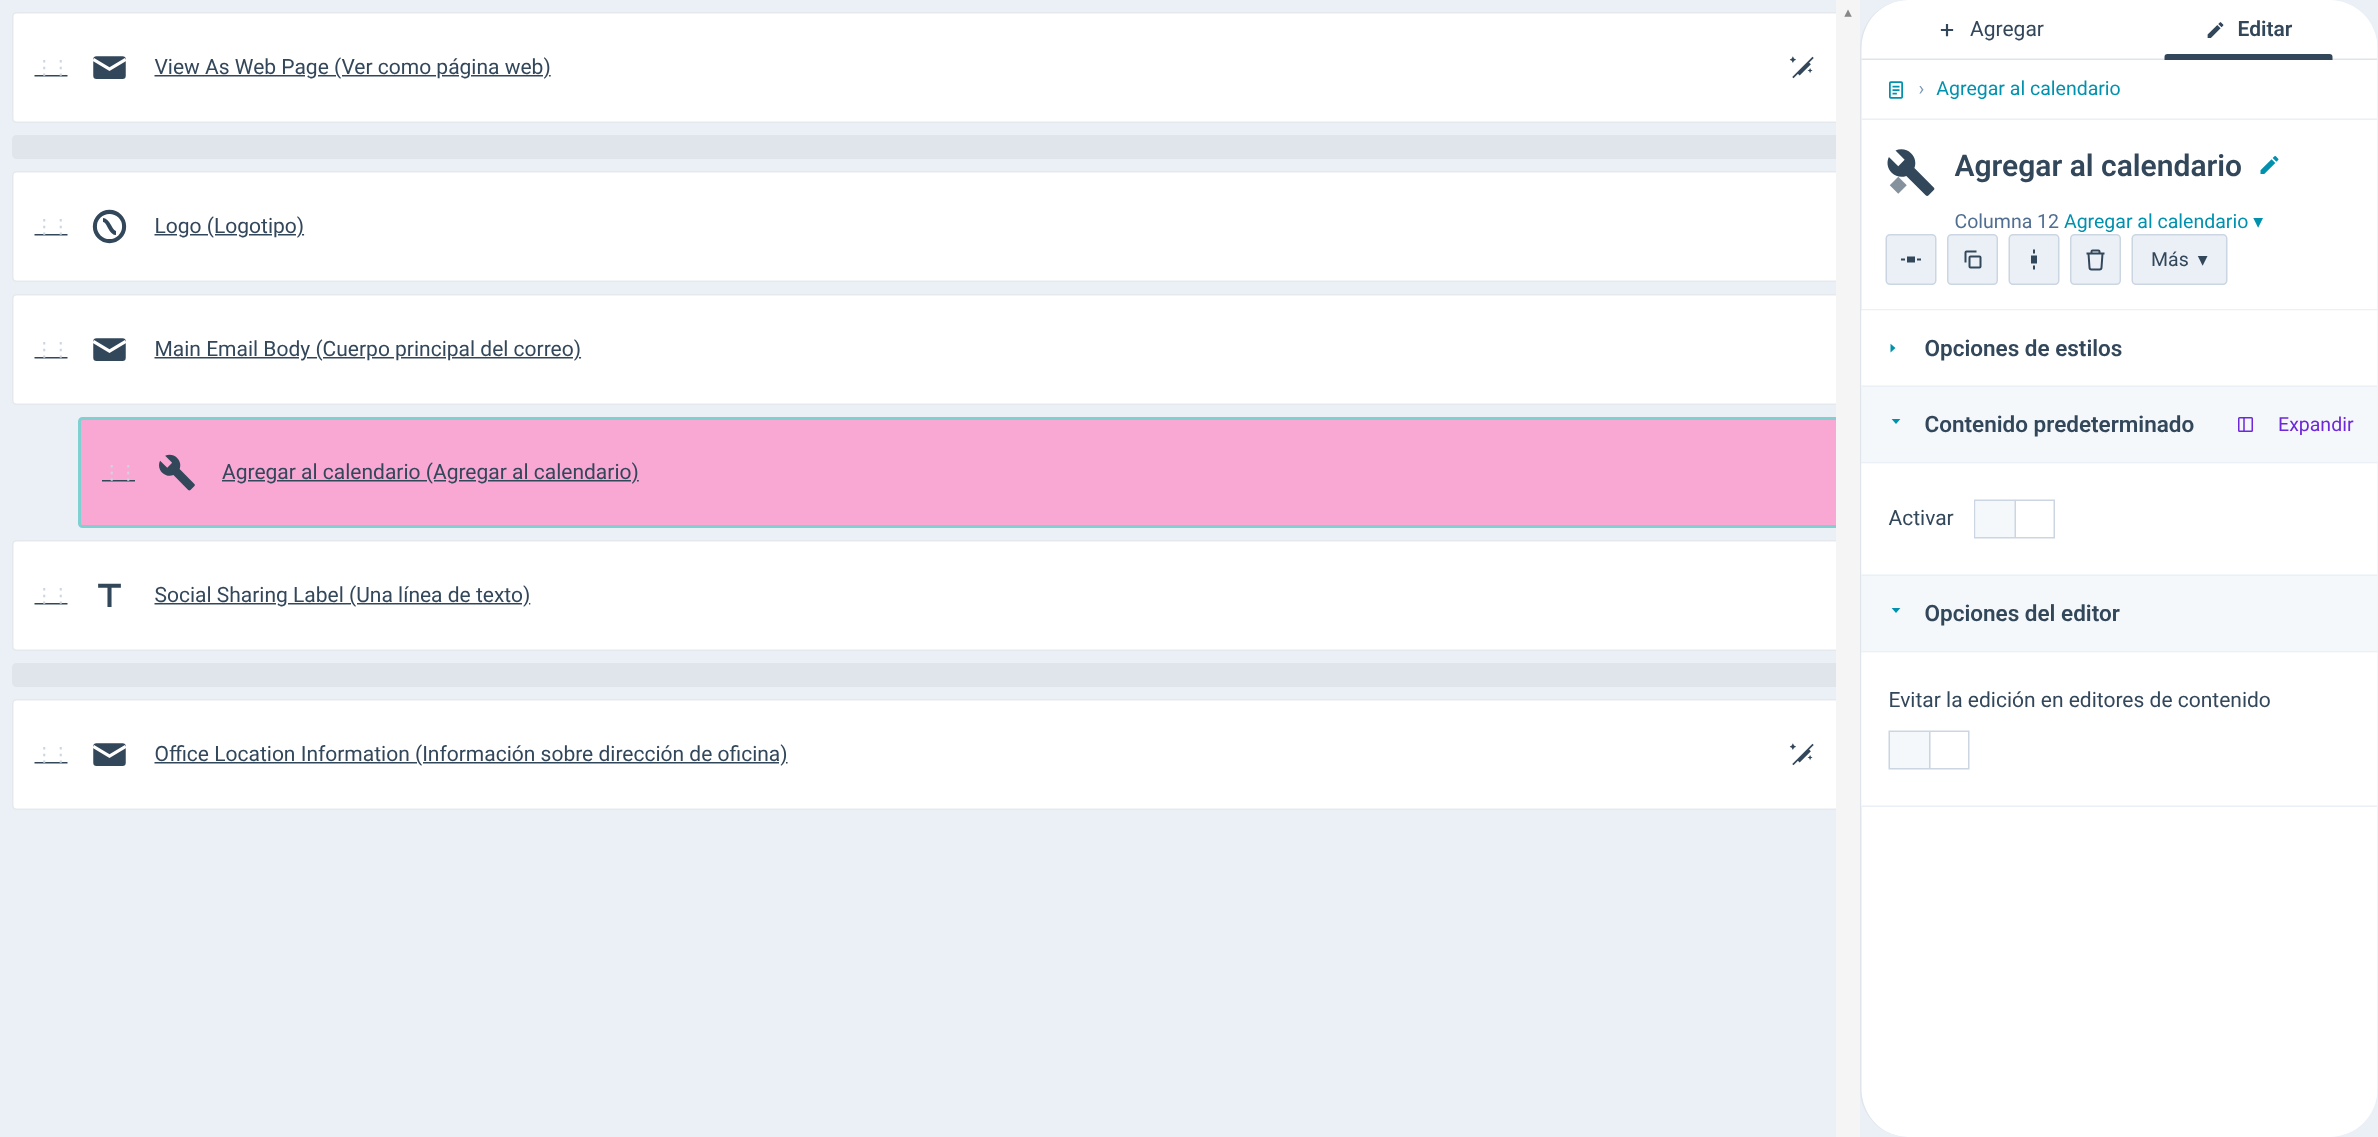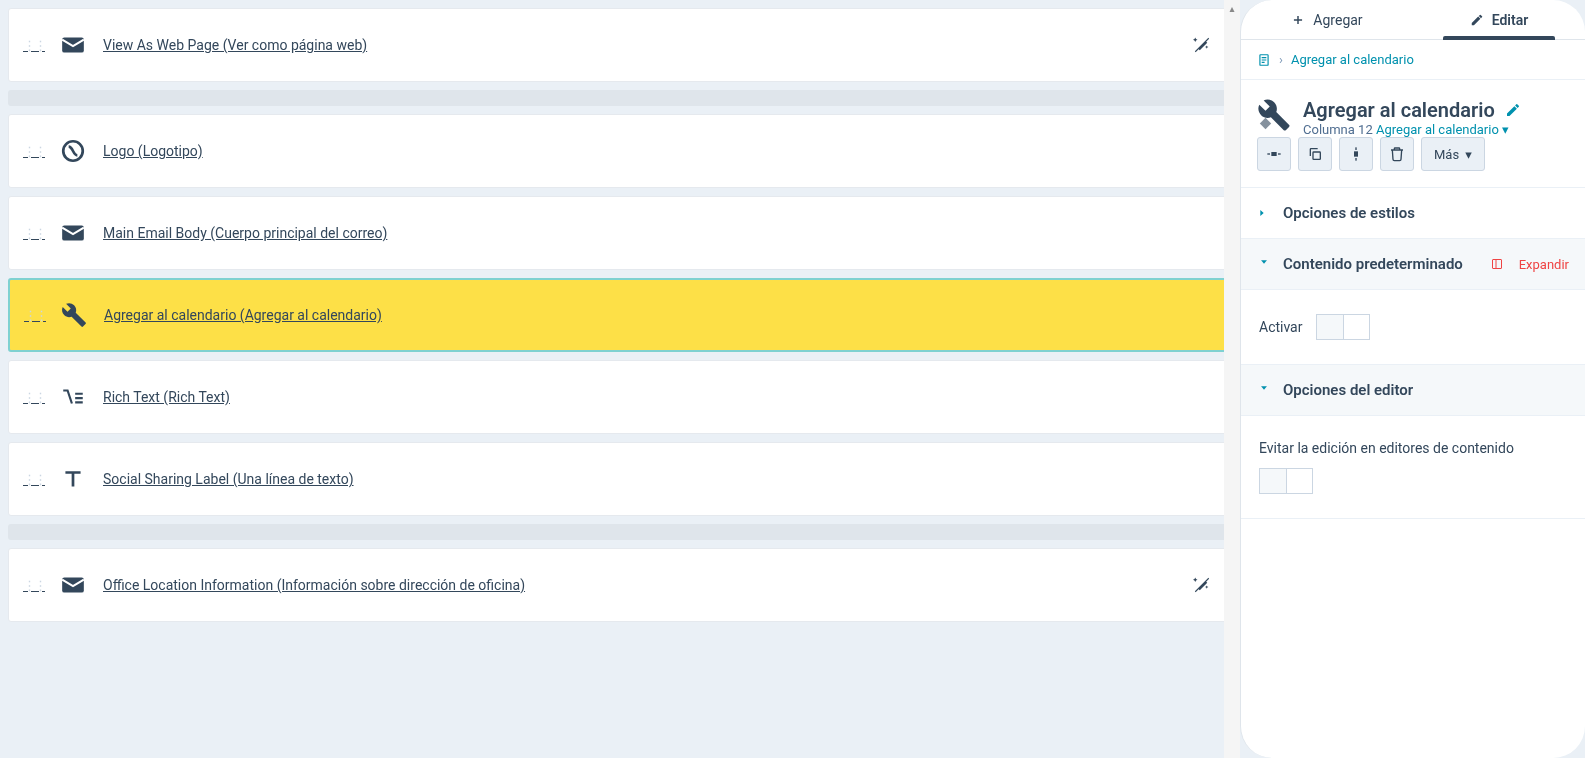--- a/index.html
+++ b/index.html
@@ -39,22 +39,23 @@
     margin: 0 0 8px 0;
     padding: 0 14px;
     height: 74px;
     display: flex;
     align-items: center;
     position: relative;
     cursor: pointer;
     text-decoration: underline;
   }
   .module-row.selected {
-    background: #fde047;
+    background: #f9a8d4;
     border: 2px solid #7fd1d1;
+    margin-left: 44px;
   }
   .drag-handle {
     color: #cbd6e2;
     margin-right: 12px;
     font-size: 13px;
     letter-spacing: -2px;
     cursor: grab;
   }
   .drag-handle::before { content: "⋮⋮"; }
   .module-icon {
@@ -138,21 +139,21 @@
   .header-row1 { display: flex; align-items: flex-start; gap: 12px; }
   .header-icon { width: 34px; height: 34px; color: #33475b; }
   .header-icon svg { width: 34px; height: 34px; }
   .header-title-wrap { flex: 1; min-width: 0; }
   .header-title {
     font-size: 20px; font-weight: 600; color: #33475b;
     white-space: nowrap; overflow: hidden; text-overflow: clip;
     display: flex; align-items: center; gap: 10px;
   }
   .header-title .pencil { color: #0091ae; flex-shrink: 0; }
-  .header-sub { font-size: 13px; color: #506e91; margin-top: 0; }
+  .header-sub { font-size: 13px; color: #506e91; margin-top: 18px; }
   .header-sub a { color: #0091ae; text-decoration: none; }
   .action-bar { display: flex; gap: 7px; }
   .icon-btn {
     width: 34px; height: 34px;
     border: 1px solid #cbd6e2;
     background: #eaf0f6;
     border-radius: 3px;
     display: flex; align-items: center; justify-content: center;
     color: #33475b; cursor: pointer;
   }
@@ -176,21 +177,21 @@
   .section-head.open { background: #f5f8fa; }
   .section-head .chev {
     width: 14px; color: #0091ae; margin-right: 12px;
     transform: rotate(0deg);
     display: inline-flex;
   }
   .section-head.open .chev { transform: rotate(90deg); }
   .section-head.down .chev { transform: rotate(90deg); }
   .section-head .title { font-weight: 600; font-size: 15px; color: #33475b; flex: 1; }
   .section-head .expand-link {
-    color: #ef4444; font-size: 13px;
+    color: #6d28d9; font-size: 13px;
     display: flex; align-items: center; gap: 16px;
   }
   .section-body {
     padding: 24px 18px;
     border-bottom: 1px solid #eaf0f6;
     background: #fff;
   }
   .field-row { display: flex; align-items: center; gap: 14px; }
   .field-label { font-size: 14px; color: #33475b; }
   .toggle {
@@ -254,29 +255,20 @@
         <span class="module-label">Main Email Body (Cuerpo principal del correo)</span>
       </div>
       <div class="module-row selected">
         <span class="drag-handle"></span>
         <span class="module-icon">
           <svg viewBox="0 0 24 24" fill="currentColor">
             <path d="M22.7 19l-9.1-9.1c.9-2.3.4-5-1.5-6.9-2-2-5-2.4-7.4-1.3L9 6 6 9 1.6 4.7C.4 7.1.9 10.1 2.9 12.1c1.9 1.9 4.6 2.4 6.9 1.5l9.1 9.1c.4.4 1 .4 1.4 0l2.3-2.3c.5-.4.5-1.1.1-1.4z"></path>
           </svg>
         </span>
         <span class="module-label">Agregar al calendario (Agregar al calendario)</span>
-      </div>
-      <div class="module-row">
-        <span class="drag-handle"></span>
-        <span class="module-icon">
-          <svg viewBox="0 0 24 24" fill="none" stroke="currentColor" stroke-width="2">
-            <path d="M3 6h4l4 12M7 6l4 12M14 9h7M14 13h7M14 17h7"></path>
-          </svg>
-        </span>
-        <span class="module-label">Rich Text (Rich Text)</span>
       </div>
       <div class="module-row">
         <span class="drag-handle"></span>
         <span class="module-icon">
           <svg viewBox="0 0 24 24" fill="none" stroke="currentColor" stroke-width="2.5">
             <path d="M5 6h14M12 6v13"></path>
           </svg>
         </span>
         <span class="module-label">Social Sharing Label (Una línea de texto)</span>
       </div>

